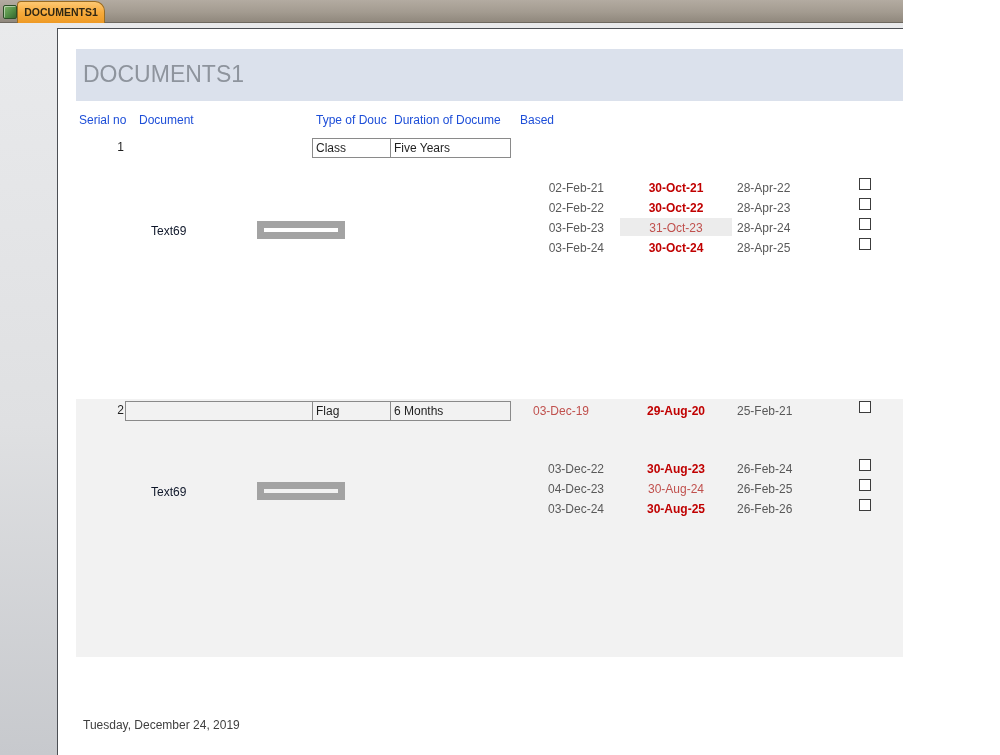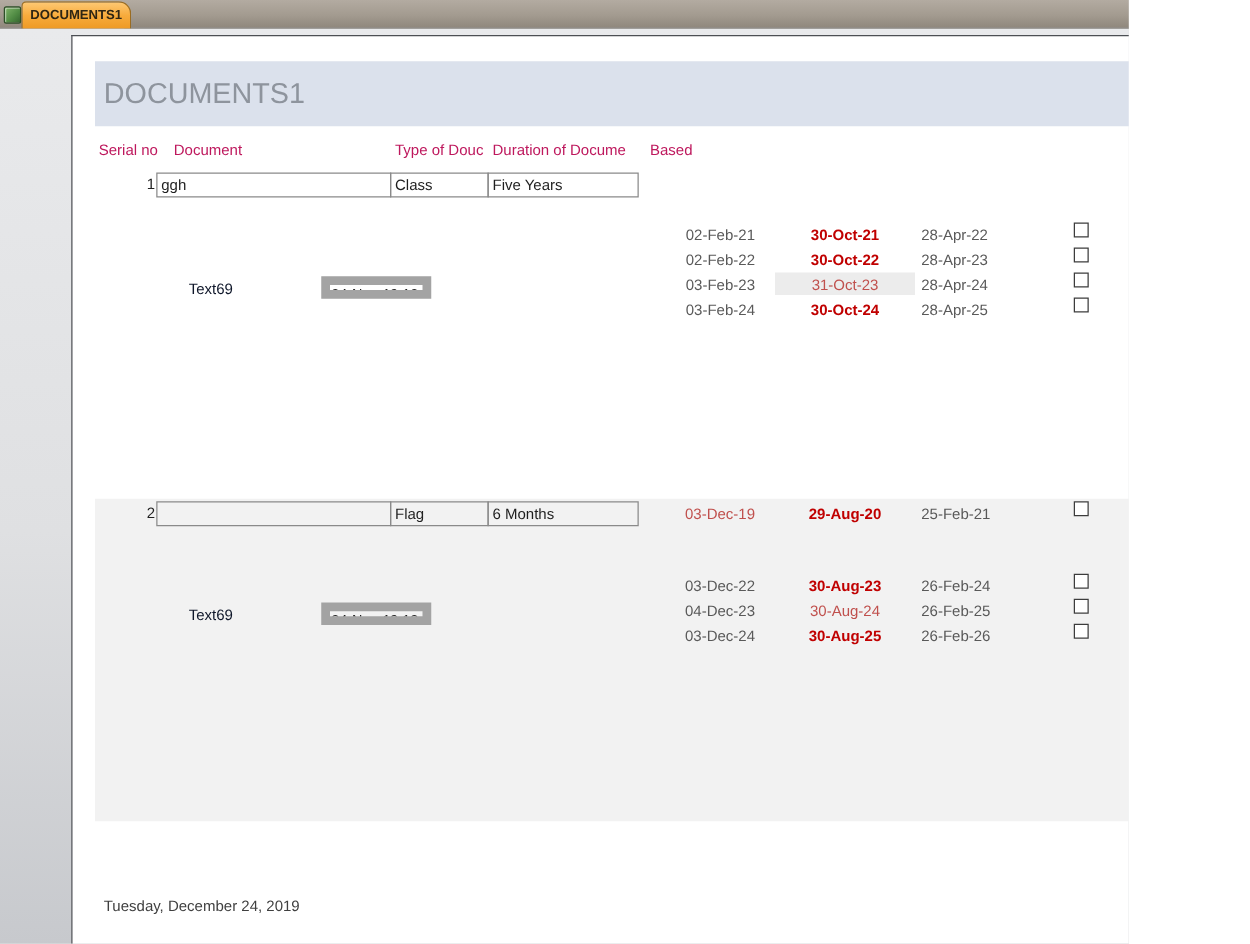--- a/index.html
+++ b/index.html
@@ -23,32 +23,32 @@
   .workspace { position:absolute; left:0; top:23px; width:1000px; height:732px;
                background:linear-gradient(180deg,#e9eaec 0%,#dfe0e2 55%,#c7c9cd 100%); }
 
   
   .page { position:absolute; left:57px; top:5px; width:928px; height:727px;
           background:#ffffff; border:1px solid #4c4f54; border-bottom:none; }
 
   .banner { position:absolute; left:18px; top:20px; width:900px; height:52px; background:#dbe1ec; }
   .title  { position:absolute; left:7px; top:12px; font-size:23px; color:#8e949d; }
 
-  .hlbl { position:absolute; top:84px; font-size:12px; color:#be185d; white-space:nowrap; }
+  .hlbl { position:absolute; top:84px; font-size:12px; color:#1d4ed8; white-space:nowrap; }
 
   .range { position:absolute; left:563px; top:82px; width:229px; height:21px; background:#f0f0f0;
            text-align:center; line-height:21px; font-size:14px; font-weight:bold; color:#1f4e79; }
 
   .serial { position:absolute; width:36px; text-align:right; font-size:12px; color:#1f1f1f; }
   .field  { position:absolute; height:20px; border:1px solid #8a8a8a; font-size:12px; color:#1f1f1f;
             padding:1px 3px; line-height:16px; white-space:nowrap; overflow:hidden; background:transparent; }
 
   .drow { position:absolute; font-size:12px; line-height:17px; white-space:nowrap; }
   .c-start { left:460px; width:86px; text-align:right; color:#595959; }
-  .c-start.red { color:#c0504d; }
+  .c-start.red { color:#c0504d;text-align:center; }
   .c-due   { left:562px; width:112px; text-align:center; color:#c00000; font-weight:bold; }
   .c-due.normal { font-weight:normal; color:#c0504d; }
   .c-end   { left:679px; width:112px; text-align:left; color:#595959; }
   .hl { position:absolute; left:562px; width:112px; height:18px; background:#ececec; }
   .cb { position:absolute; left:801px; width:12px; height:12px; border:1px solid #3c3c3c; background:#ffffff; }
 
   .t69lbl { position:absolute; left:93px; font-size:12px; color:#0f172a; }
   .t69box { position:absolute; left:199px; width:88px; height:18px; border:7px solid #a3a3a3;
             font-size:11.5px; color:#1f1f1f; line-height:16px; padding:0 1px; white-space:nowrap; overflow:hidden; }
 
@@ -77,21 +77,20 @@
       </div>
 
       <span class="hlbl" style="left:21px">Serial no</span>
       <span class="hlbl" style="left:81px">Document</span>
       <span class="hlbl" style="left:258px">Type of Douc</span>
       <span class="hlbl" style="left:336px">Duration of Docume</span>
       <span class="hlbl" style="left:462px">Based</span>
 
 
       <span class="serial" style="left:30px;top:111px">1</span>
-      <div class="field" style="left:67px;top:109px;width:188px">ggh</div>
       <div class="field" style="left:254px;top:109px;width:79px">Class</div>
       <div class="field" style="left:332px;top:109px;width:121px">Five Years</div>
 
       <span class="drow c-start" style="top:151px">02-Feb-21</span>
       <span class="drow c-due" style="top:151px">30-Oct-21</span>
       <span class="drow c-end" style="top:151px">28-Apr-22</span>
       <div class="cb" style="top:149px"></div>
 
       <span class="drow c-start" style="top:171px">02-Feb-22</span>
       <span class="drow c-due" style="top:171px">30-Oct-22</span>

